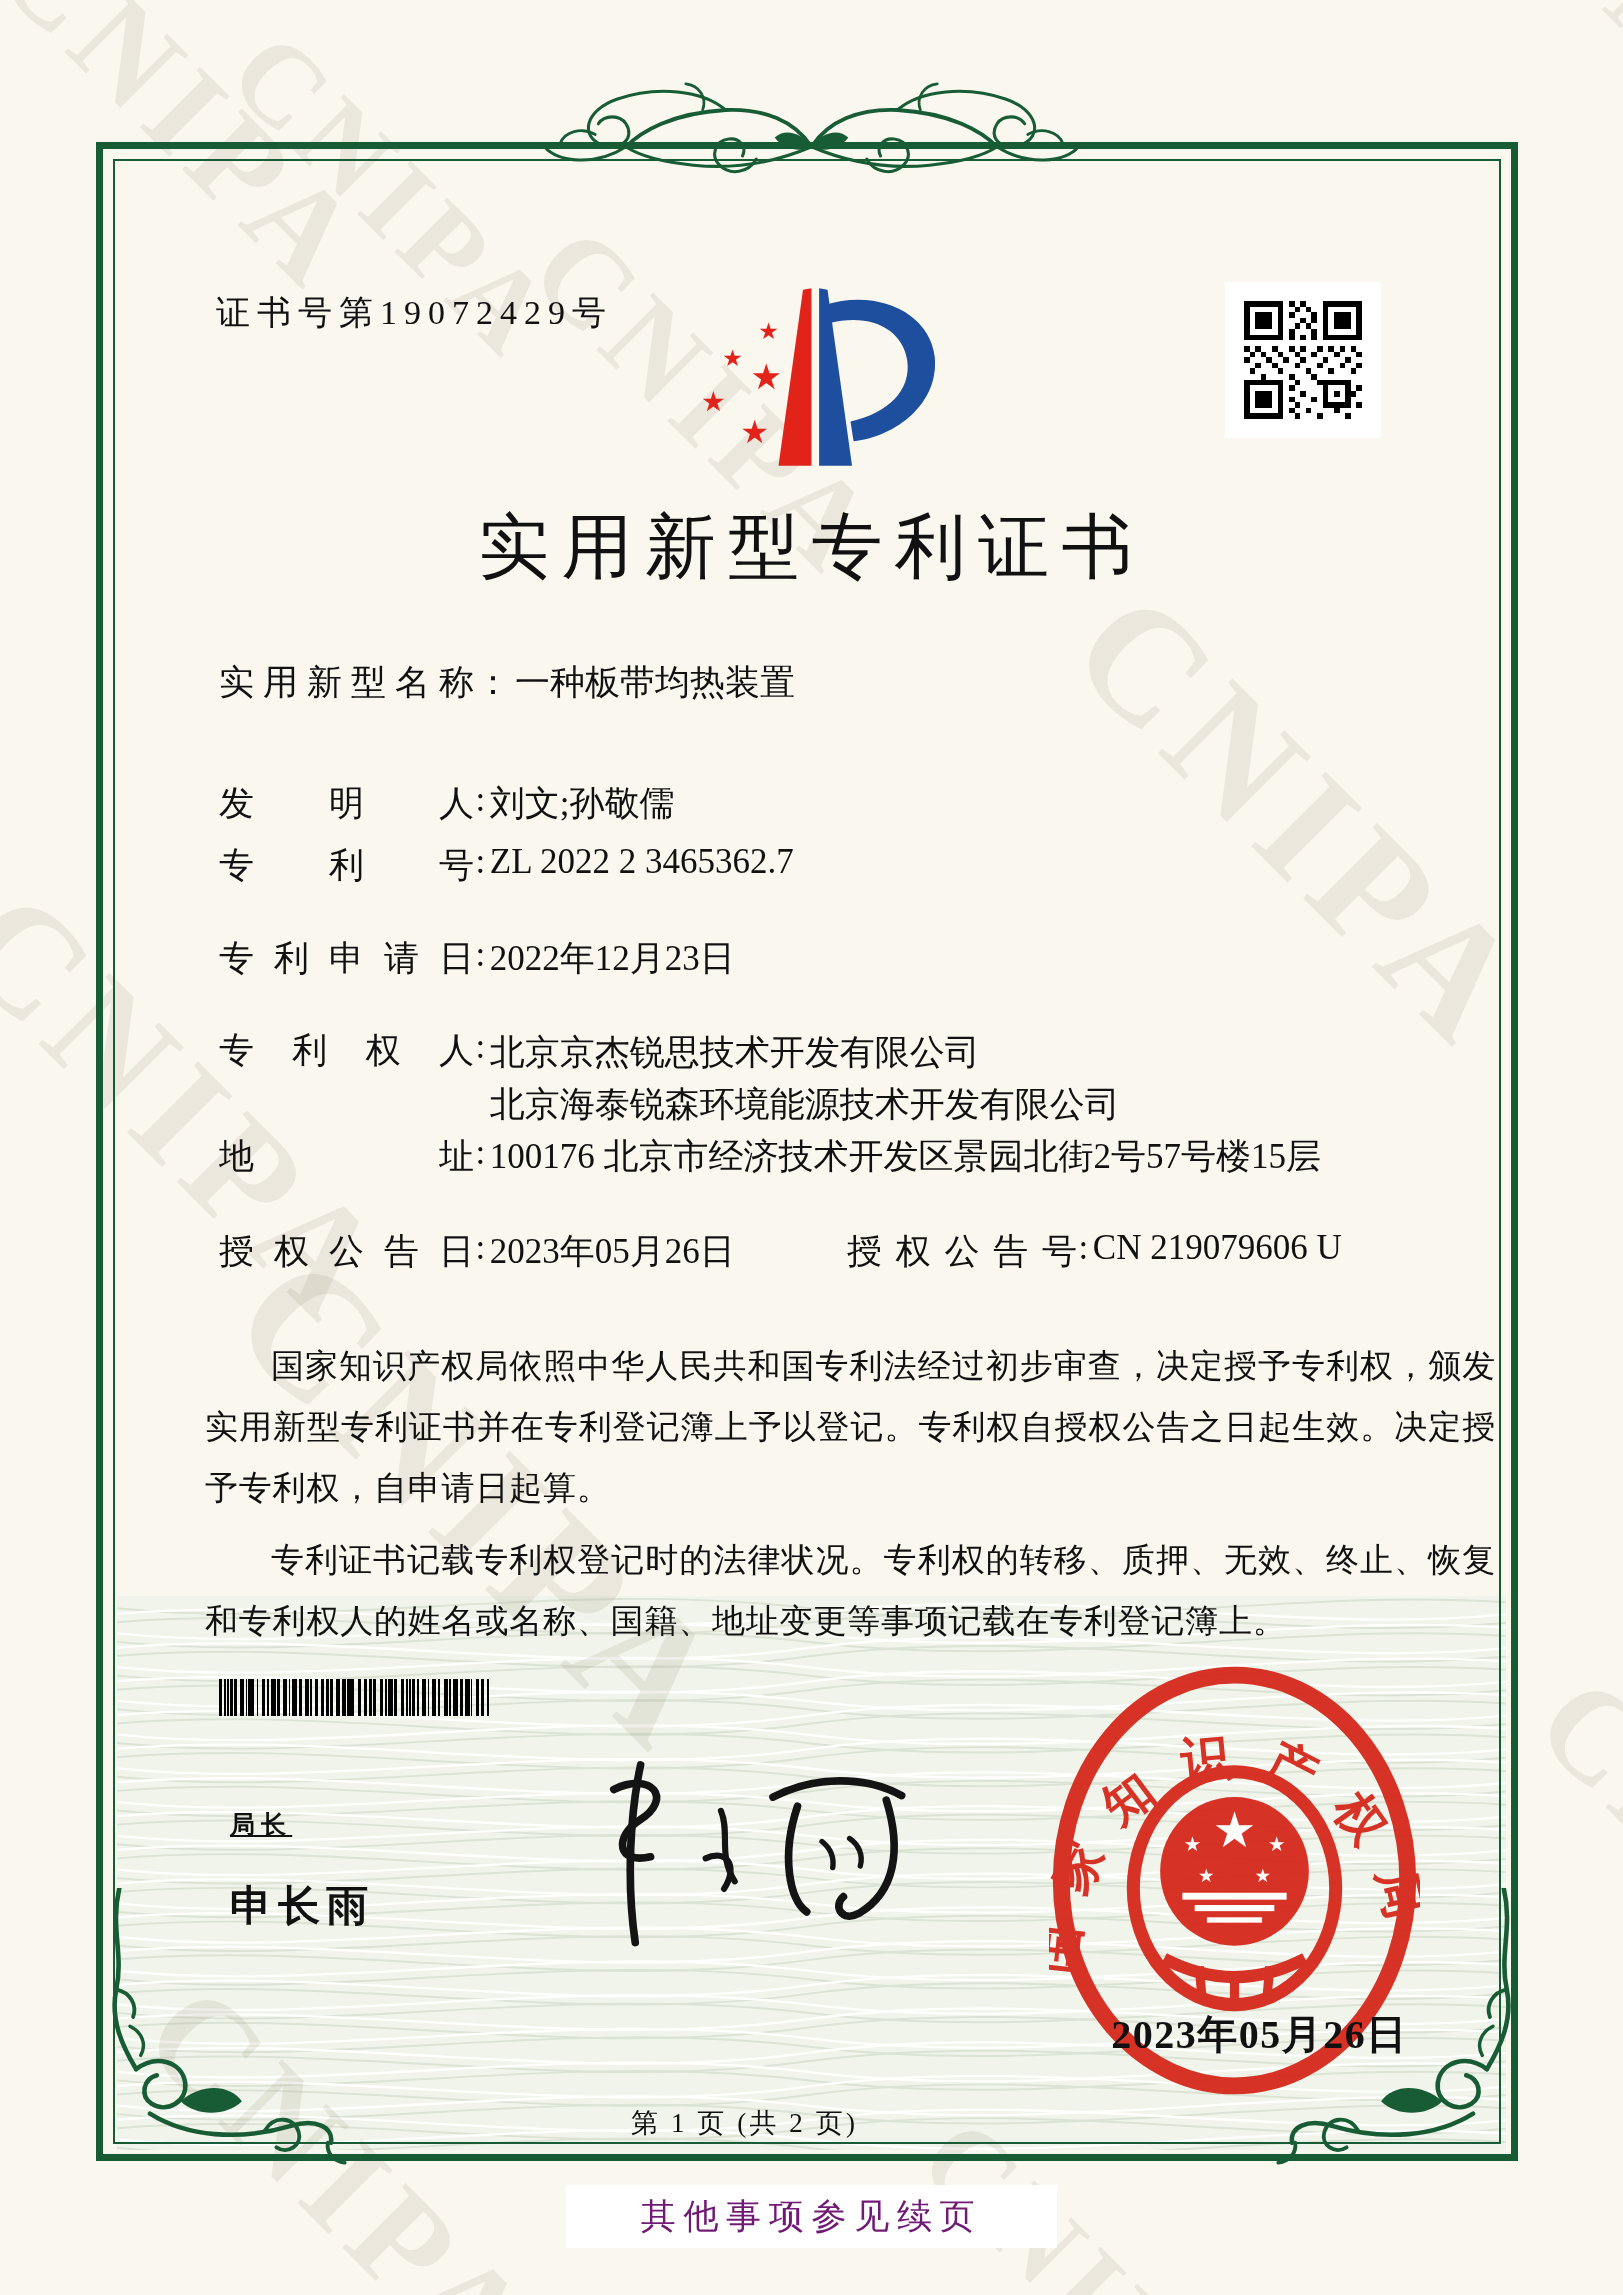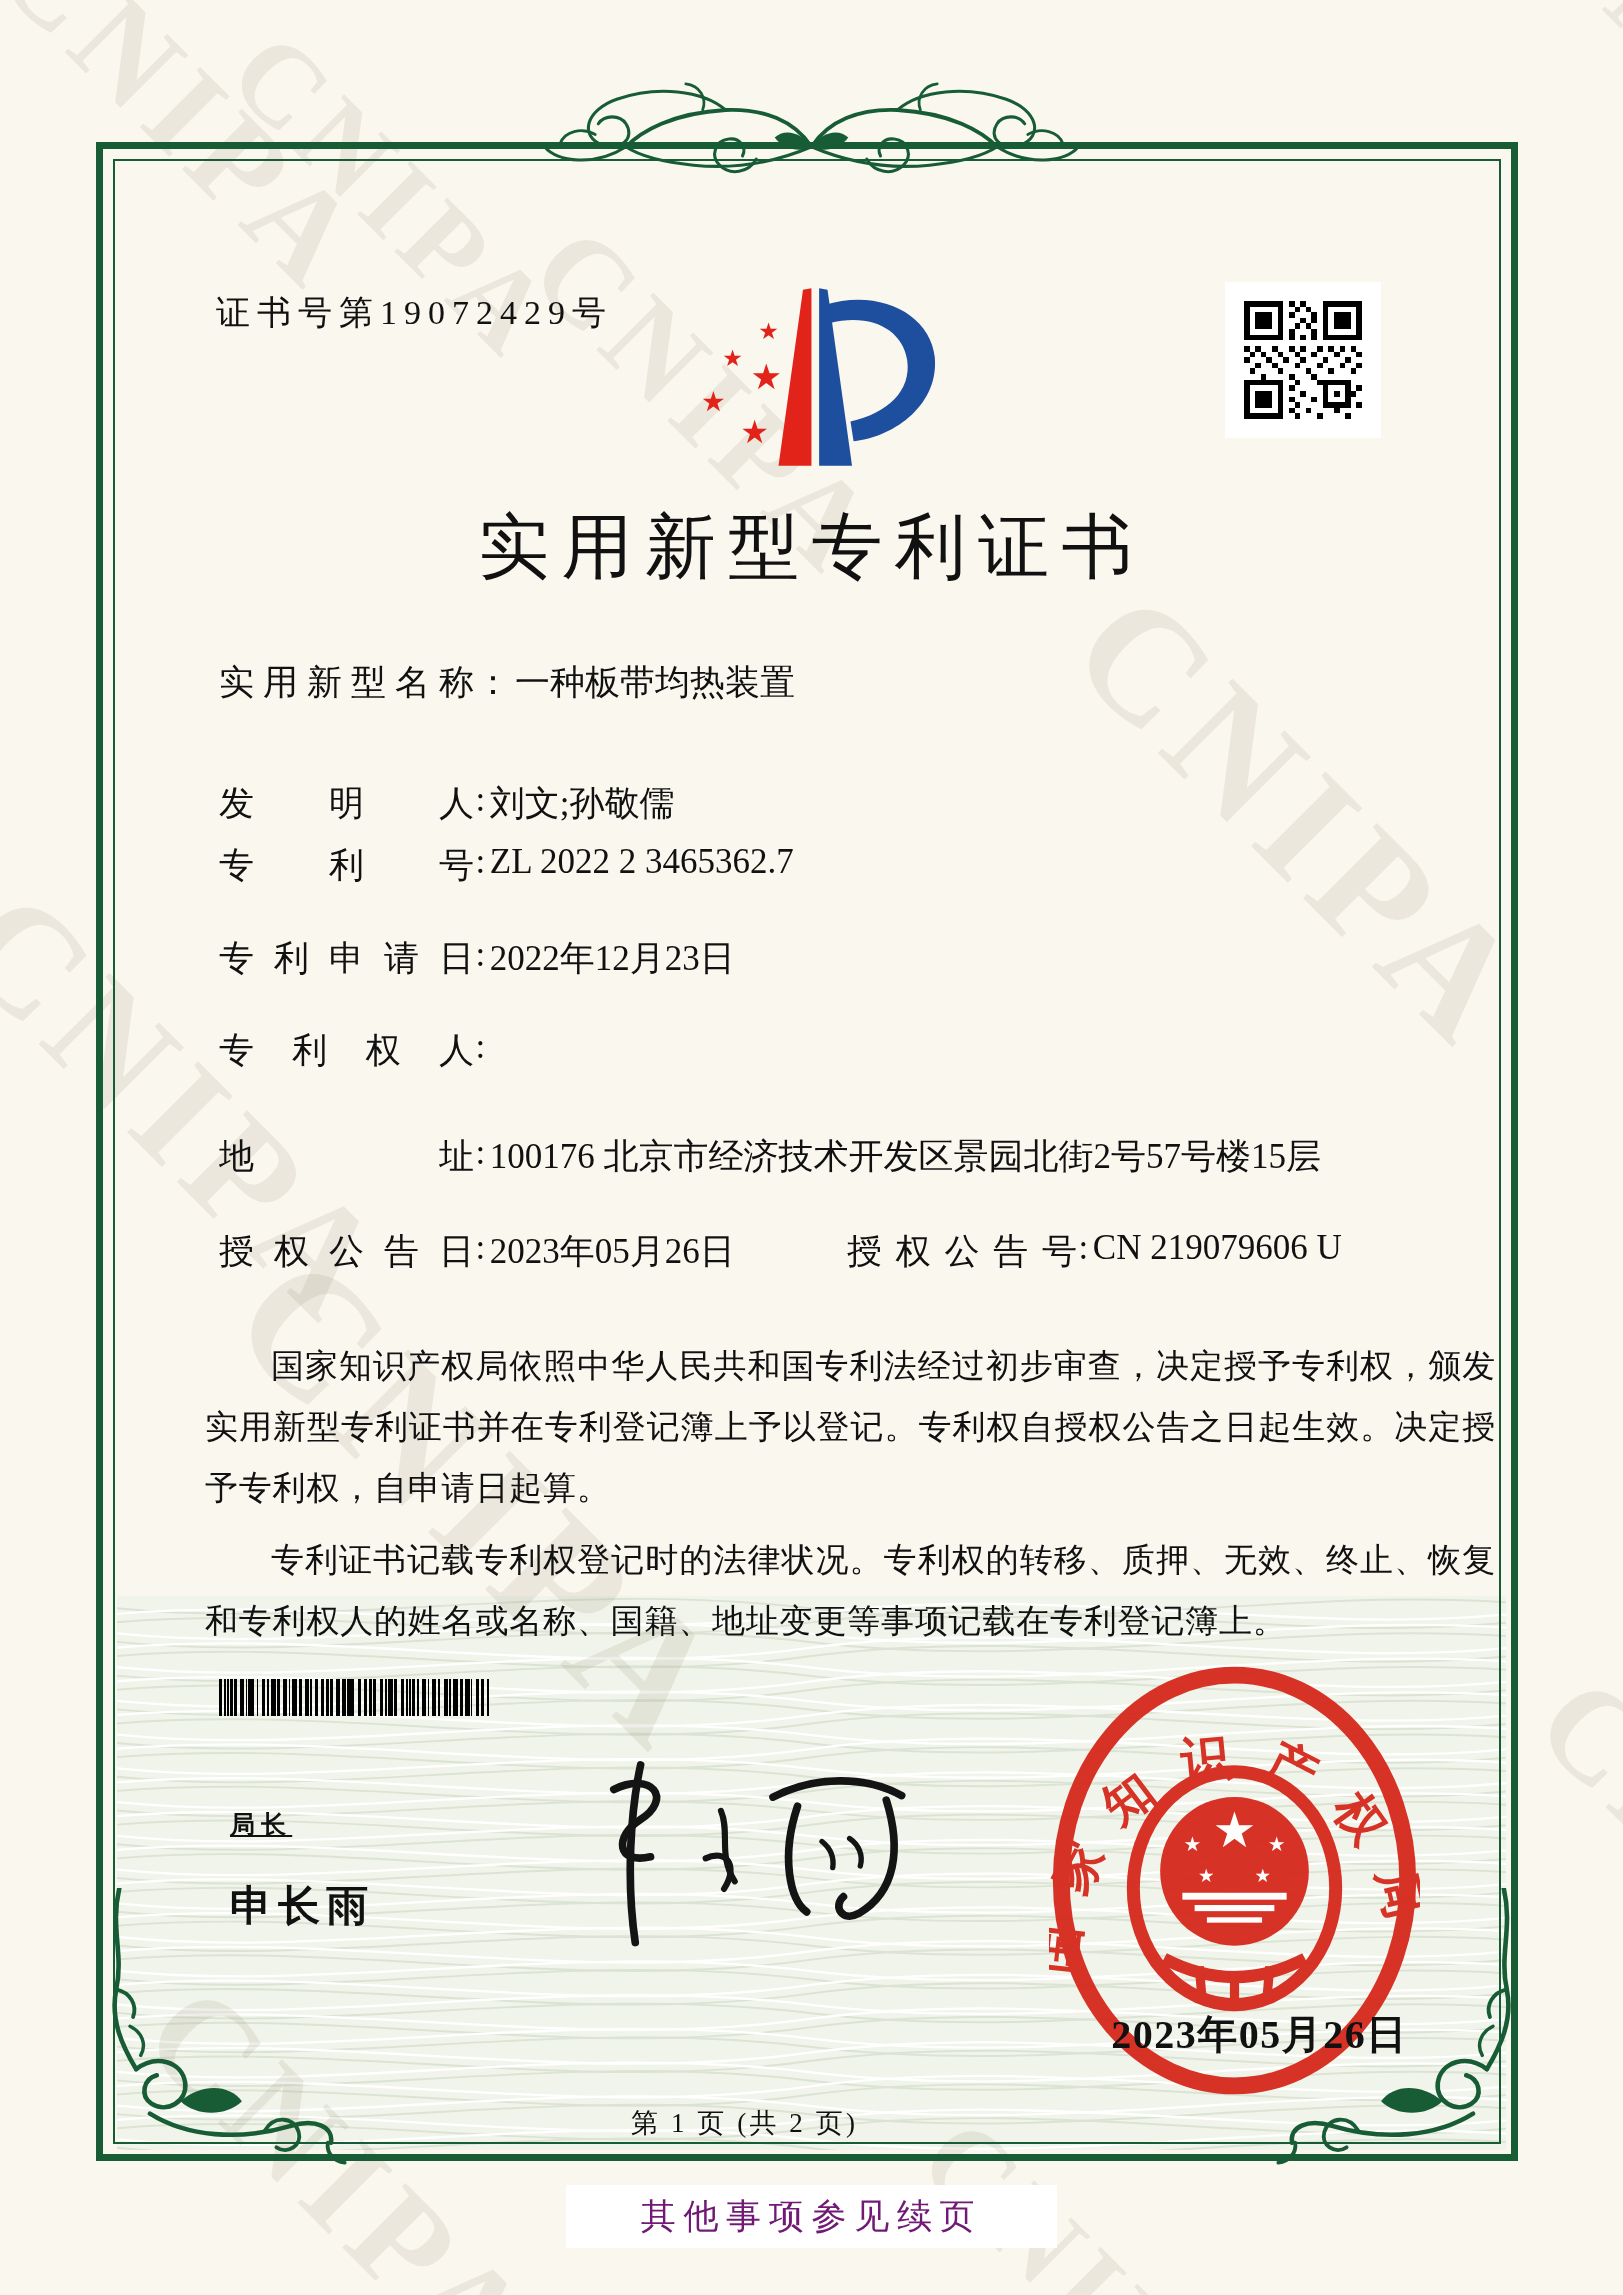--- a/index.html
+++ b/index.html
@@ -256,20 +256,24 @@
   <span class="fvalue">ZL 2022 2 3465362.7</span>
 </div>
 <div class="frow" style="top:935px;">
   <span class="flabel">专利申请日</span>
     <span class="fsep">:</span>
   <span class="fvalue">2022年12月23日</span>
 </div>
 <div class="frow" style="top:1027px;">
   <span class="flabel">专利权人</span>
     <span class="fsep">:</span>
+  <span class="fvalue">
+    <span class="vline">北京京杰锐思技术开发有限公司</span>
+    <span class="vline">北京海泰锐森环境能源技术开发有限公司</span>
+  </span>
 </div>
 <div class="frow" style="top:1133px;">
   <span class="flabel">地址</span>
     <span class="fsep">:</span>
   <span class="fvalue">100176 北京市经济技术开发区景园北街2号57号楼15层</span>
 </div>
 <div class="frow" style="top:1228px;">
   <span class="flabel">授权公告日</span>
     <span class="fsep">:</span>
   <span class="fvalue">2023年05月26日</span>

